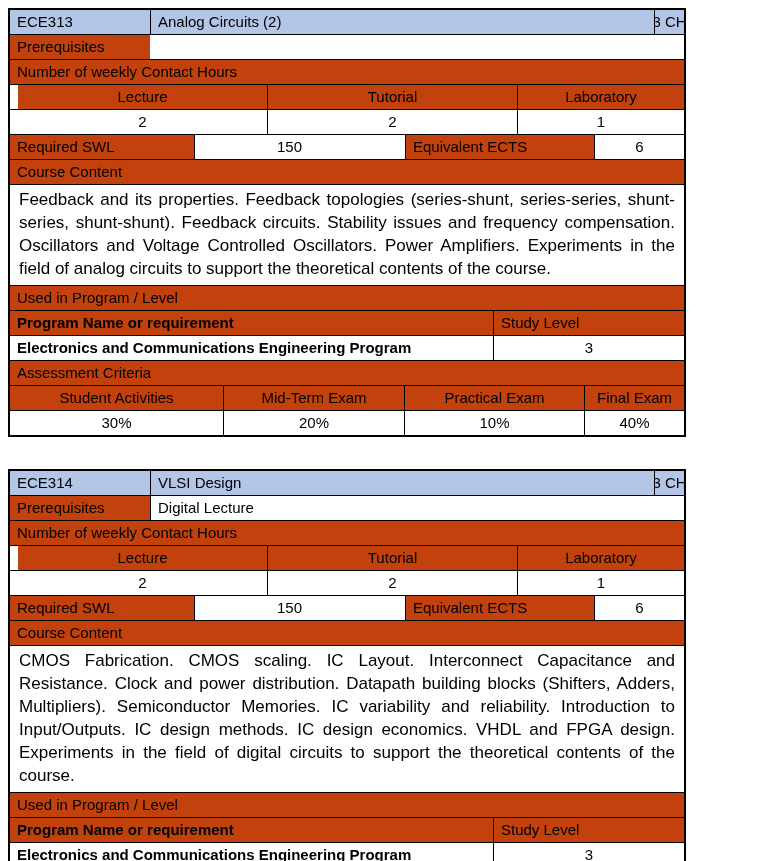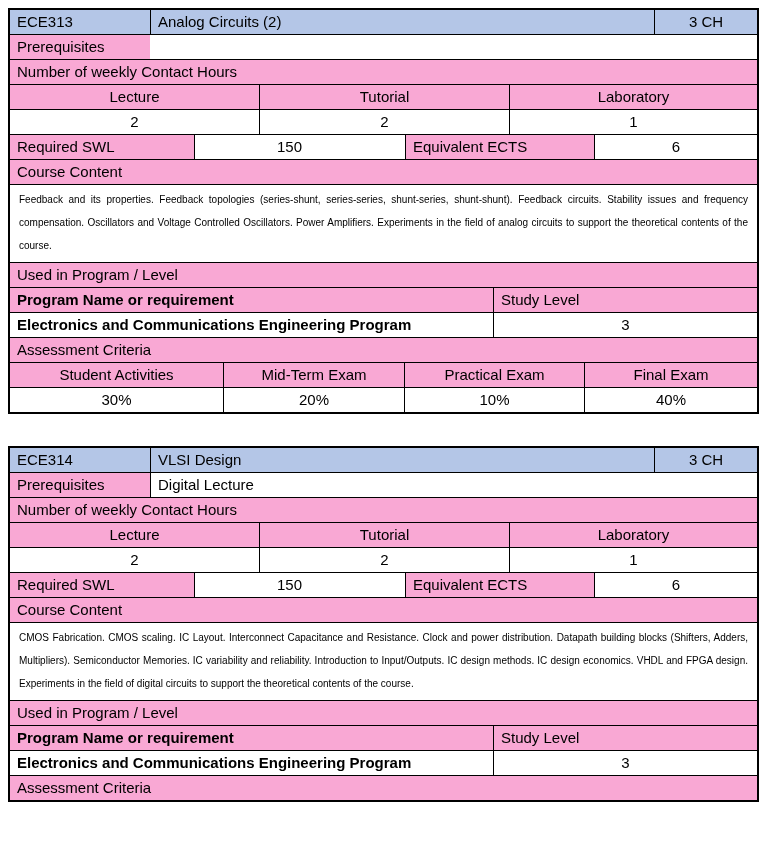--- a/index.html
+++ b/index.html
@@ -10,21 +10,21 @@
     color: #000000;
   }
   .page {
     width: 766px;
     height: 861px;
     box-sizing: border-box;
     padding: 8px 0 0 8px;
     background: #ffffff;
   }
   .tbl {
-    width: 751px;
+    width: 678px;
     border: 2px solid #000;
     box-sizing: border-box;
     background: #fff;
   }
   .tbl + .tbl { margin-top: 32px; }
   .row { display: flex; border-top: 1.4px solid #000; }
   .row:first-child { border-top: none; }
   .cell {
     box-sizing: border-box;
     border-left: 1.4px solid #000;
@@ -34,38 +34,38 @@
     min-height: 24px;
     display: flex;
     align-items: center;
     overflow: hidden;
     white-space: nowrap;
   }
   .cell:first-child { border-left: none; }
   .grow { flex: 1 1 auto; }
   .center { justify-content: center; text-align: center; }
   .blue  { background: #b4c6e7; }
-  .green { background: #f9a8d4; }
+  .green { background: #c2410c; }
   
   .w-code  { flex: 0 0 140px; }
   .w-title { flex: 0 0 504px; }
-  .w-lec   { flex: 0 0 249px; }
+  .w-lec   { flex: 0 0 249px; margin-left: 8px; }
   .w-tut   { flex: 0 0 250px; }
   .w-swl1  { flex: 0 0 184px; }
   .w-swl2  { flex: 0 0 190px; }
   .w-swl3  { flex: 0 0 189px; margin-left: 21px; }
   .w-prog  { flex: 0 0 483px; font-weight: bold; }
   .w-as1   { flex: 0 0 213px; }
   .w-as2   { flex: 0 0 181px; }
   .w-as3   { flex: 0 0 180px; }
   .content-cell {
     display: block;
     white-space: normal;
     text-align: justify;
-    font-size: 10px;
+    font-size: 17px;
     line-height: 23px;
     padding: 3px 9px 5px 9px;
     min-height: 24px;
   }
 </style>
 </head>
 <body>
 
 <div class="page">
 

